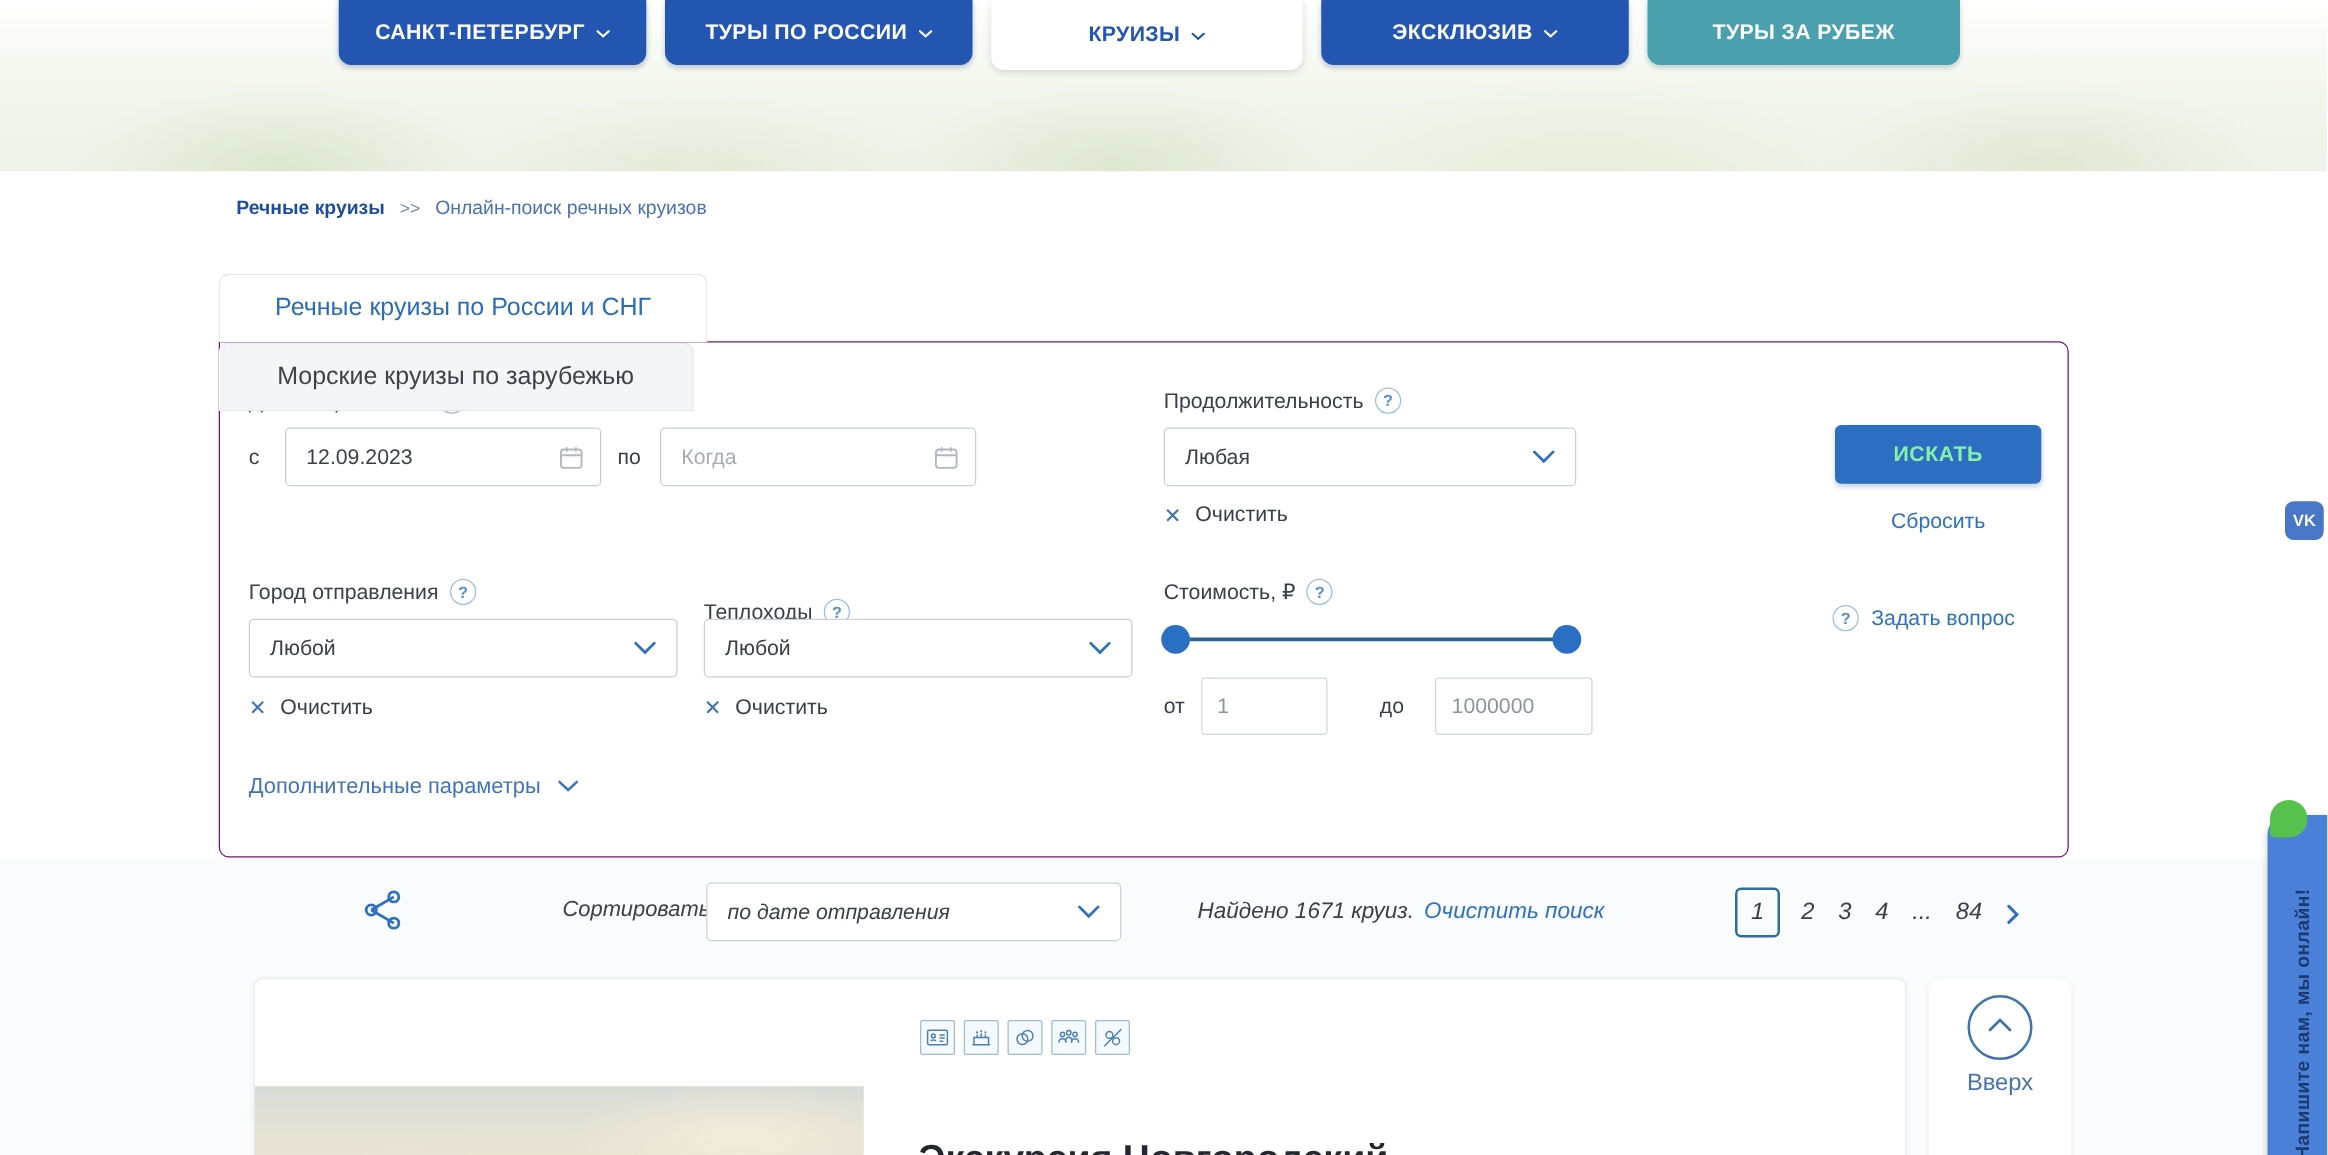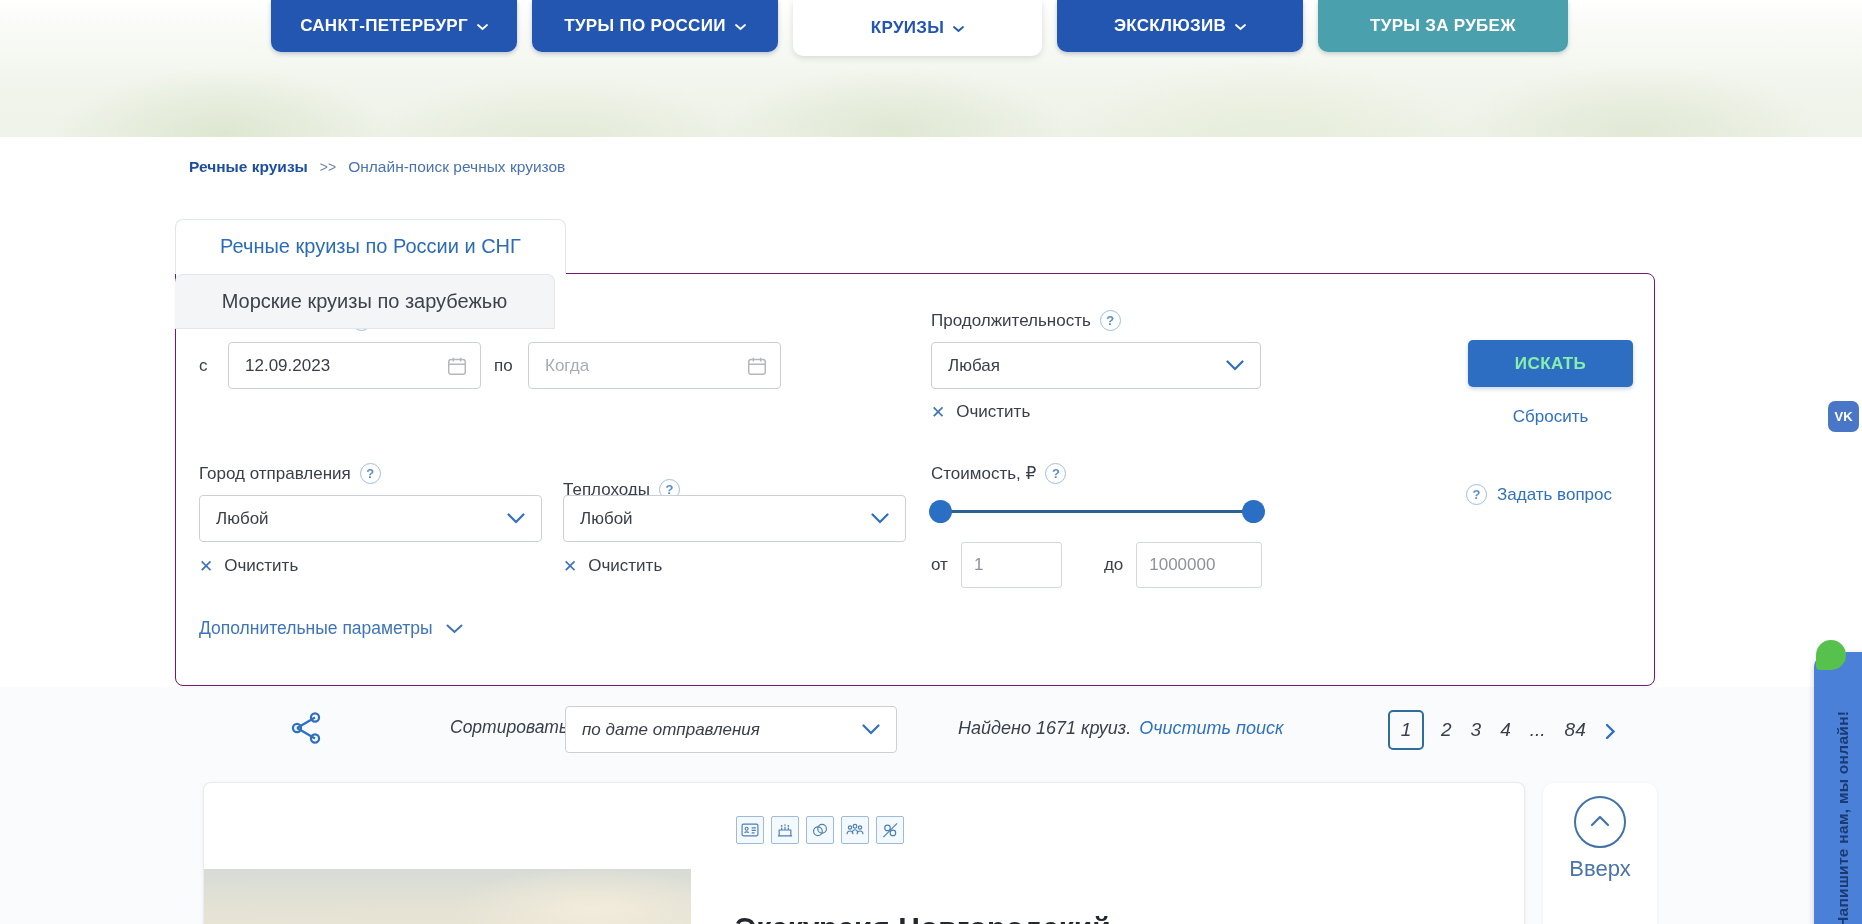--- a/index.html
+++ b/index.html
@@ -66,21 +66,21 @@
   .ask-link { position:absolute; left:1290px; top:210px; display:flex; align-items:center; gap:10px;
     color:#2e71c0; font-size:17px; cursor:pointer; }
   .slider { position:absolute; left:755px; top:226px; width:332px; height:24px; }
   .slider .track { position:absolute; left:6px; right:6px; top:10px; height:3px; background:#2c6292; border-radius:2px; }
   .slider .handle { position:absolute; top:0; width:23px; height:23px; border-radius:50%; background:#2a6fc4; cursor:grab; }
   .slider .h-left { left:-2px; } .slider .h-right { right:-2px; }
   .price-row { position:absolute; left:755px; top:268px; display:flex; align-items:center; }
   .pinput { height:46px; border:1px solid #d4d7dc; border-radius:3px; font-size:17px; padding:0 12px;
     font-family:"Liberation Sans",sans-serif; outline:none; }
   .pinput.v1 { width:101px; color:#8d939b; margin-left:13px; }
-  .pinput.v2 { width:126px; color:#8d939b; margin-left:13px; }
+  .pinput.v2 { width:126px; color:#8d939b; margin-left:25px; }
   .price-row .to-lbl { margin-left:42px; }
   .more-params { position:absolute; left:23px; top:344px; display:flex; align-items:center; gap:13px;
     color:#3f74b8; font-size:17.5px; cursor:pointer; }
 
   
   .lower-bg { position:absolute; left:0; top:687px; width:1862px; height:237px; background:#fafbfc; }
   .sort-row { position:absolute; left:0; top:700px; width:1862px; height:60px;font-style:italic; }
   .share-btn { position:absolute; left:288px; top:10px; width:36px; height:36px; cursor:pointer; }
   .sort-label { position:absolute; left:450px; top:17px; font-size:17.5px; color:#3a4049; }
   .sort-select { left:565px; top:6px; width:332px; }
@@ -106,21 +106,21 @@
   .cicon { width:28px; height:28px; border:1px solid #9cbcd9; border-radius:2px; background:#f4f9fd;
     display:flex; align-items:center; justify-content:center; cursor:pointer; }
   .card-title { position:absolute; left:531px; top:128px; width:760px; font-size:30px; font-weight:bold;
     color:#23272e; white-space:nowrap; }
 
   
   .up-panel { position:absolute; left:1543px; top:783px; width:114px; height:220px; background:#fff;
     border-radius:10px; box-shadow:0 1px 4px rgba(0,0,0,.06); }
   .up-circle { position:absolute; left:31px; top:13px; width:52px; height:52px; border:2px solid #4173a8;
     border-radius:50%; display:flex; align-items:center; justify-content:center; cursor:pointer; background:#fff; }
-  .up-label { position:absolute; left:0; top:73px; width:114px; text-align:center; color:#4a73a8; font-size:22px; }
+  .up-label { position:absolute; left:0; top:73px; width:114px; text-align:center; color:#4a73a8; font-size:19px; }
 
   
   .social { position:absolute; left:1828px; top:401px; display:flex; flex-direction:row; gap:5px; z-index:6; }
   .soc { width:31px; height:31px; border-radius:7px; display:flex; align-items:center; justify-content:center; cursor:pointer; }
   .soc-vk { background:#4a76c8; color:#fff; font-weight:bold; font-size:13px; }
   .soc-ok { background:#ee7c08; }
   .soc-wa { background:#63b865; }
   .soc-tg { background:#64a4d8; }
 
   

